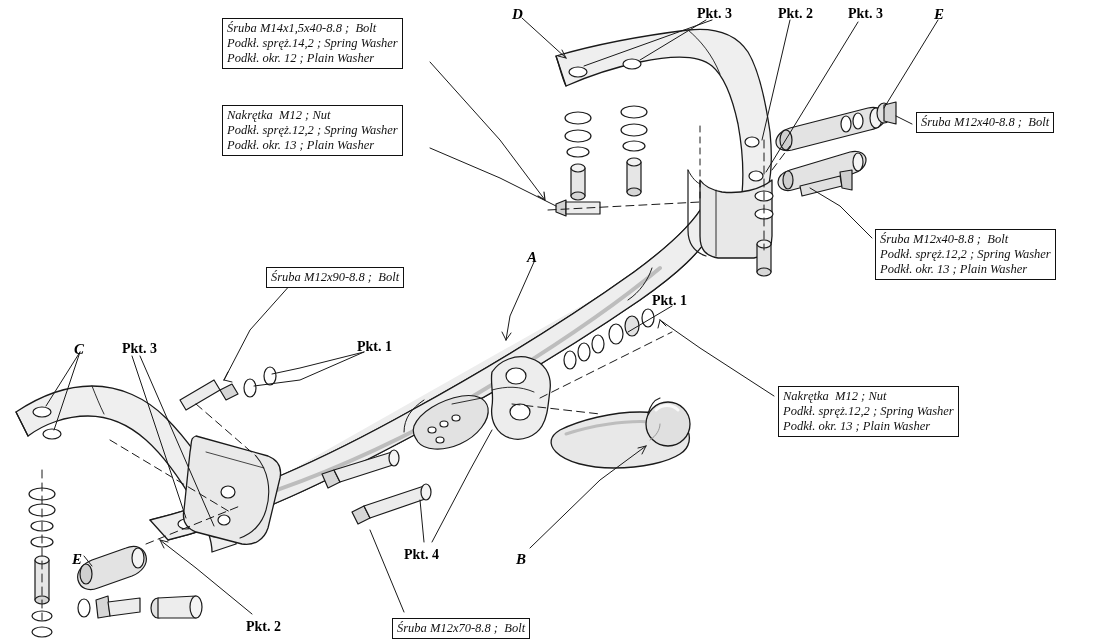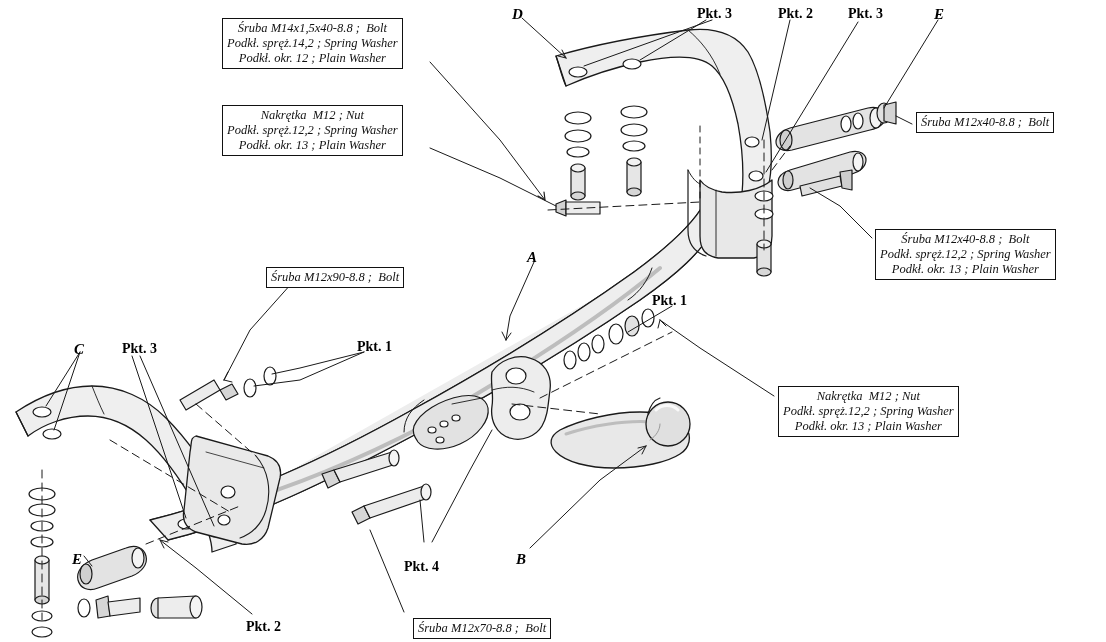--- a/index.html
+++ b/index.html
@@ -1,20 +1,20 @@
 <!DOCTYPE html>
 <html><head>
 <meta charset="utf-8">
 <style>
   html,body{margin:0;padding:0;background:#ffffff;}
   body{width:1106px;height:642px;overflow:hidden;font-family:"Liberation Serif",serif;}
   #stage{position:relative;width:1106px;height:642px;background:#fff;}
   svg#art{position:absolute;left:0;top:0;width:1106px;height:642px;}
   .note{position:absolute;font-family:"Liberation Serif",serif;font-size:12.5px;font-style:italic;color:#111;line-height:15px;white-space:pre;}
-  .note.boxed{border:1px solid #111;padding:2px 4px;background:#fff;text-align:center;}
+  .note.boxed{border:1px solid #111;padding:2px 4px;background:#fff;}
   .lbl{position:absolute;font-family:"Liberation Serif",serif;font-size:14px;font-weight:bold;color:#000;white-space:nowrap;}
   .lbl.letter{font-size:15px;font-weight:bold;font-style:italic;}
 </style>
 </head>
 <body>
 
 <div id="stage">
 
   <svg id="art" viewBox="0 0 1106 642">
     <g fill="none" stroke="#1a1a1a" stroke-width="1.2" stroke-linejoin="round" stroke-linecap="round">
@@ -289,30 +289,30 @@
   <div class="note boxed" style="left:222px;top:105px;"><span>Nakrętka  M12 ; Nut</span><br><span>Podkł. spręż.12,2 ; Spring Washer</span><br><span>Podkł. okr. 13 ; Plain Washer</span></div>
 
   <div class="note boxed" style="left:266px;top:259px;margin-top:8px;"><span>Śruba M12x90-8.8 ;  Bolt</span></div>
 
   <div class="note boxed" style="left:916px;top:112px;"><span>Śruba M12x40-8.8 ;  Bolt</span></div>
 
   <div class="note boxed" style="left:875px;top:229px;"><span>Śruba M12x40-8.8 ;  Bolt</span><br><span>Podkł. spręż.12,2 ; Spring Washer</span><br><span>Podkł. okr. 13 ; Plain Washer</span></div>
 
   <div class="note boxed" style="left:778px;top:386px;"><span>Nakrętka  M12 ; Nut</span><br><span>Podkł. spręż.12,2 ; Spring Washer</span><br><span>Podkł. okr. 13 ; Plain Washer</span></div>
 
-  <div class="note boxed" style="left:392px;top:618px;margin-left:21px;"><span>Śruba M12x70-8.8 ;  Bolt</span></div>
+  <div class="note boxed" style="left:392px;top:618px;"><span>Śruba M12x70-8.8 ;  Bolt</span></div>
 
   <div class="lbl letter" style="left:512px;top:6px;">D</div>
   <div class="lbl" style="left:697px;top:6px;">Pkt. 3</div>
   <div class="lbl" style="left:778px;top:6px;">Pkt. 2</div>
   <div class="lbl" style="left:848px;top:6px;">Pkt. 3</div>
   <div class="lbl letter" style="left:934px;top:6px;">E</div>
   <div class="lbl letter" style="left:527px;top:249px;">A</div>
   <div class="lbl" style="left:652px;top:293px;">Pkt. 1</div>
   <div class="lbl letter" style="left:74px;top:341px;">C</div>
   <div class="lbl" style="left:122px;top:341px;">Pkt. 3</div>
   <div class="lbl" style="left:357px;top:339px;">Pkt. 1</div>
   <div class="lbl letter" style="left:72px;top:551px;">E</div>
-  <div class="lbl" style="left:404px;top:559px;">Pkt. 4</div>
+  <div class="lbl" style="left:404px;top:547px;">Pkt. 4</div>
   <div class="lbl letter" style="left:516px;top:551px;">B</div>
   <div class="lbl" style="left:246px;top:619px;">Pkt. 2</div>
 
 </div>
 
 </body></html>

